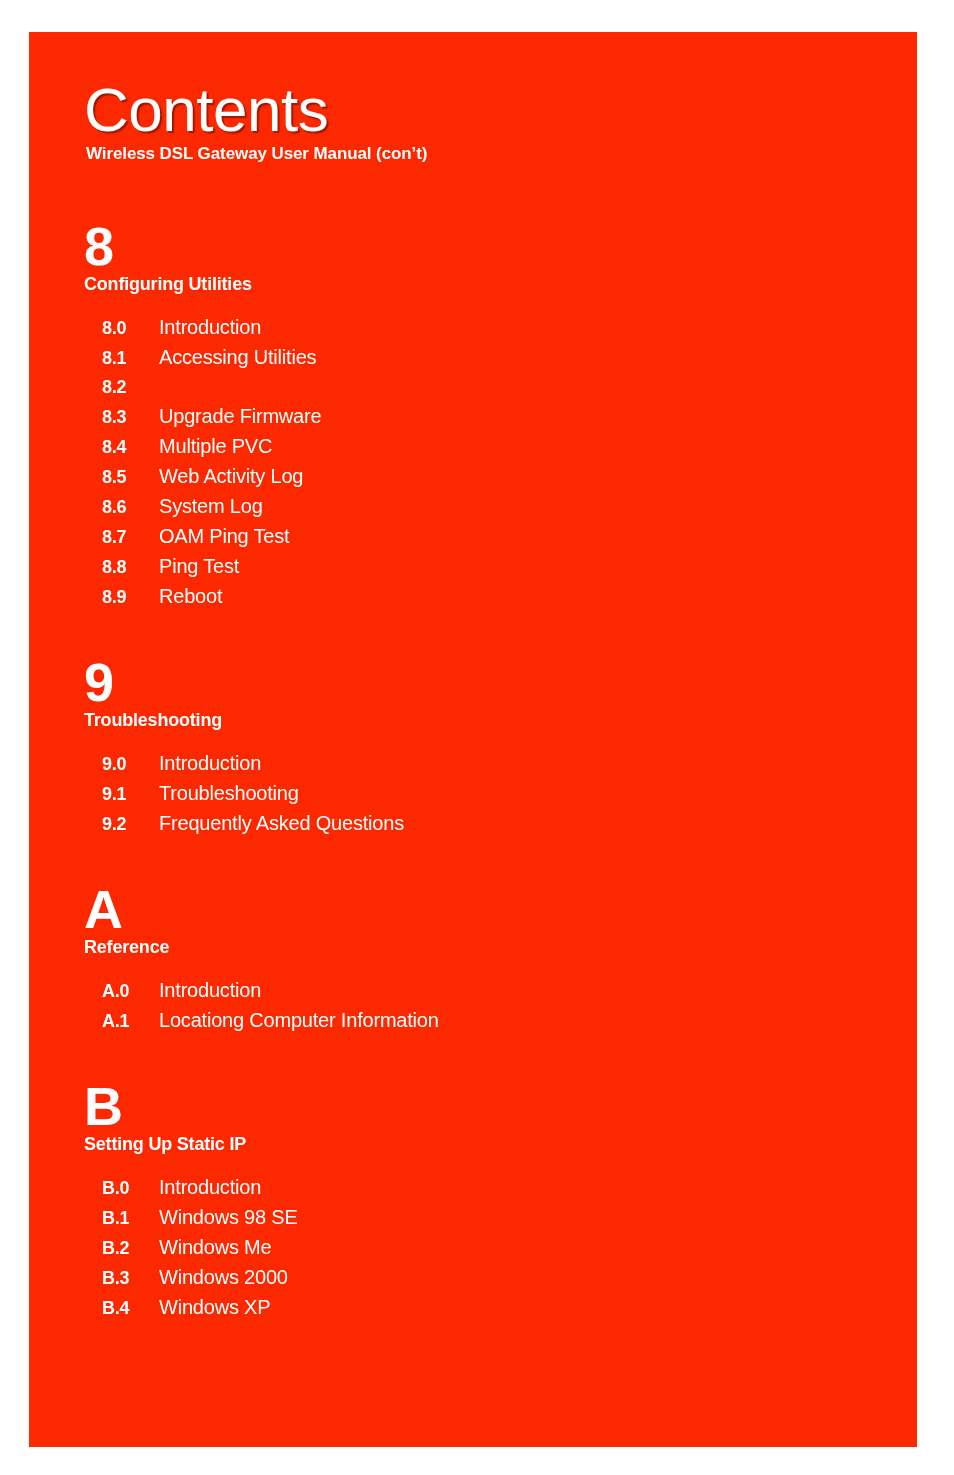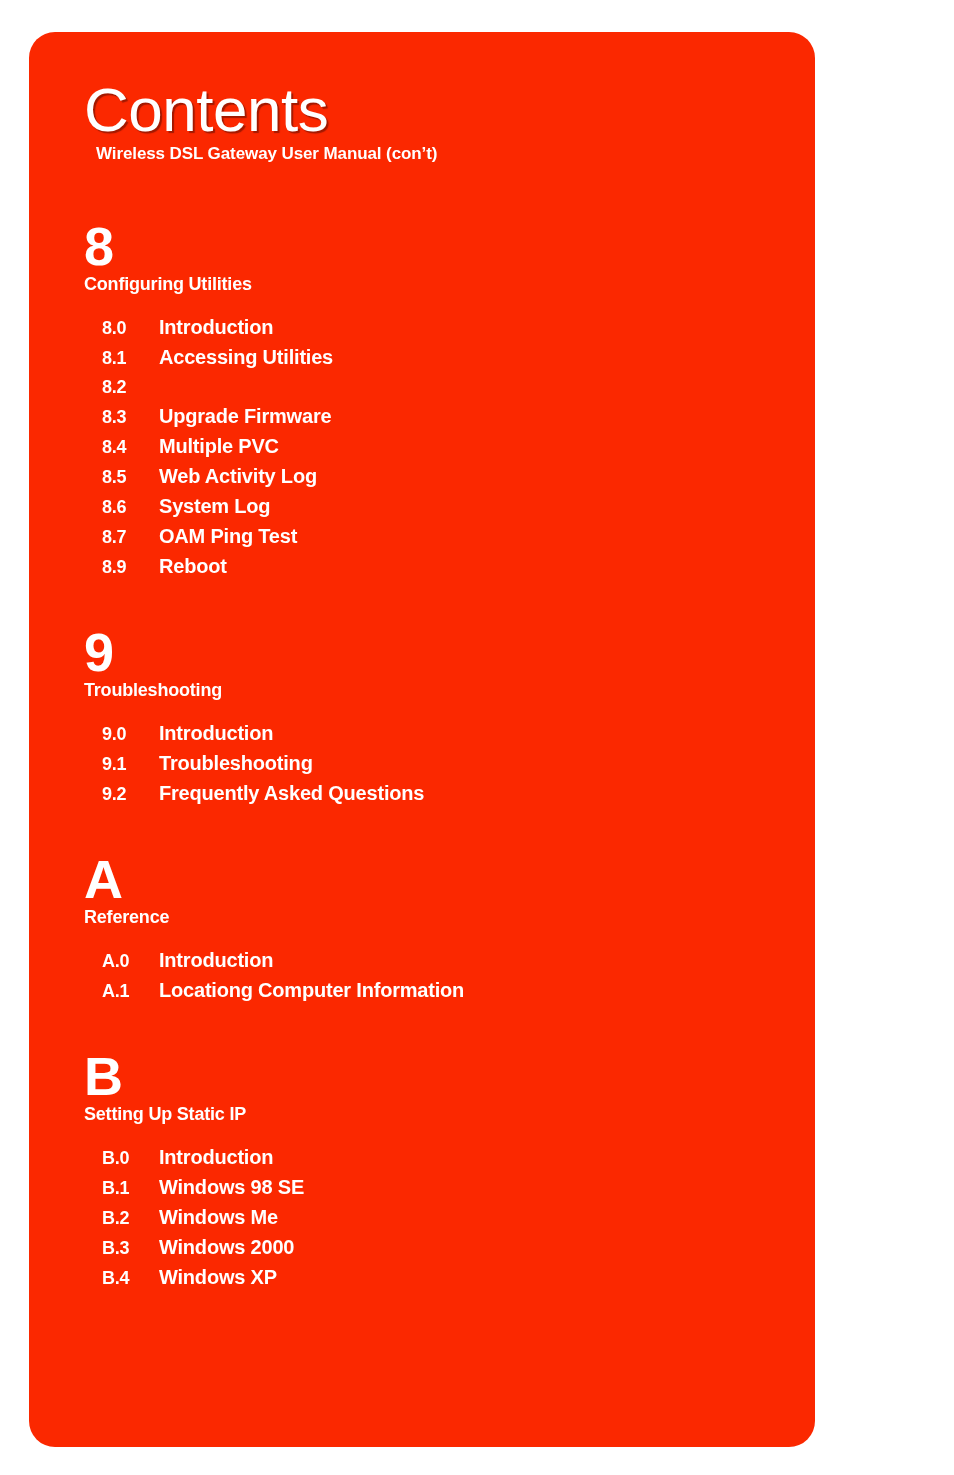--- a/index.html
+++ b/index.html
@@ -13,25 +13,24 @@
     position: relative;
     font-family: "Liberation Sans", sans-serif;
     -webkit-font-smoothing: antialiased;
   }
 
   
   .page-panel {
     position: absolute;
     left: 29px;
     top: 32px;
-    width: 786px;
+    width: 888px;
     height: 1415px;
     background: #fb2800;
     overflow: hidden;
-    border-radius: 26px;
   }
 
   
   .header {
     position: absolute;
     left: 55px;        
     top: 48px;         
   }
   .page-title {
     font-size: 62px;
@@ -39,21 +38,21 @@
     line-height: 0.97;
     color: #ffffff;
     letter-spacing: -0.5px;
     margin: 0;
     text-shadow: 2px 2px 1px rgba(90,12,0,0.55);
   }
   .page-subtitle {
     font-size: 17px;
     font-weight: bold;
     color: #ffffff;
-    margin: 4px 0 0 12px;
+    margin: 4px 0 0 2px;
     letter-spacing: -0.1px;
   }
 
   
   .toc {
     position: absolute;
     left: 55px;        
     top: 192px;        
     width: 800px;
   }
@@ -94,21 +93,21 @@
   .entry-num {
     width: 57px;
     flex: 0 0 57px;
     font-size: 18px;
     font-weight: bold;
     color: #ffffff;
     letter-spacing: -0.2px;
   }
   .entry-label {
     font-size: 20px;
-    font-weight: 700;
+    font-weight: 400;
     color: #ffffff;
     letter-spacing: -0.2px;
   }
 </style>
 </head>
 <body>
 
 <div class="page-panel">
 
   <div class="header">
@@ -147,20 +146,24 @@
           </li>
           <li class="entry">
             <span class="entry-num">8.6</span>
             <span class="entry-label">System Log</span>
           </li>
           <li class="entry">
             <span class="entry-num">8.7</span>
             <span class="entry-label">OAM Ping Test</span>
           </li>
           <li class="entry">
+            <span class="entry-num">8.8</span>
+            <span class="entry-label">Ping Test</span>
+          </li>
+          <li class="entry">
             <span class="entry-num">8.9</span>
             <span class="entry-label">Reboot</span>
           </li>
         </ul>
       </div>
       <div class="toc-section">
         <div class="section-number">9</div>
         <div class="section-name">Troubleshooting</div>
         <ul class="entry-list">
           <li class="entry">

